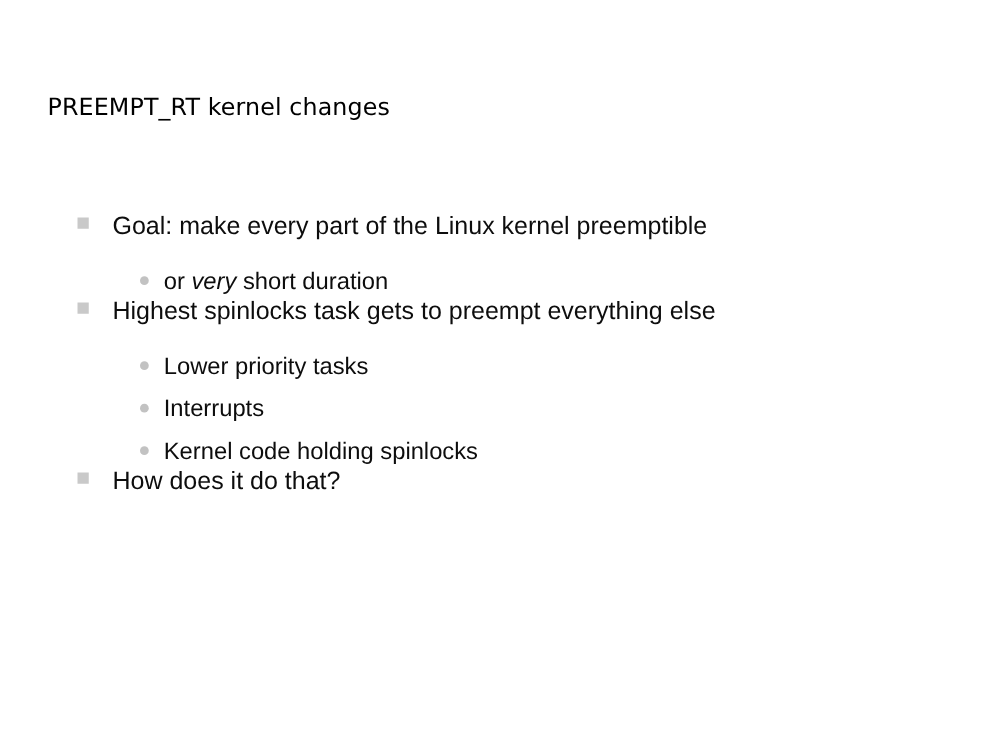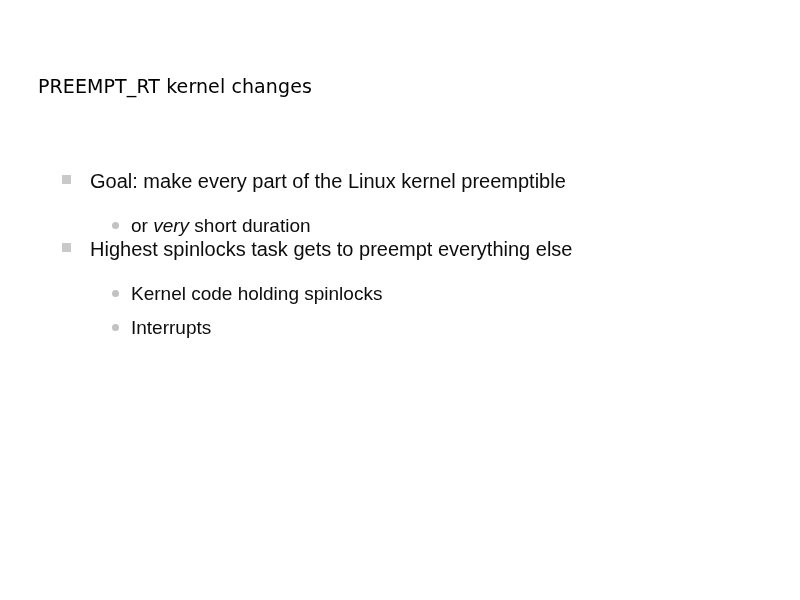--- a/index.html
+++ b/index.html
@@ -120,27 +120,35 @@
     <div class="bullet-row lvl2">
       <span class="marker"><span class="marker-dot"></span></span>
       <span class="bullet-text"><span>or </span><span class="em-italic">very</span><span> short duration</span></span>
     </div>
 
     <div class="bullet-row lvl1">
       <span class="marker"><span class="marker-square"></span></span>
       <span class="bullet-text">Highest spinlocks task gets to preempt everything else</span>
     </div>
 
-
     <div class="bullet-row lvl2">
       <span class="marker"><span class="marker-dot"></span></span>
-      <span class="bullet-text">Kernel code holding spinlocks</span>
+      <span class="bullet-text">Lower priority tasks</span>
     </div>
 
     <div class="bullet-row lvl2">
       <span class="marker"><span class="marker-dot"></span></span>
       <span class="bullet-text">Interrupts</span>
     </div>
 
+    <div class="bullet-row lvl2">
+      <span class="marker"><span class="marker-dot"></span></span>
+      <span class="bullet-text">Kernel code holding spinlocks</span>
+    </div>
+
+    <div class="bullet-row lvl1">
+      <span class="marker"><span class="marker-square"></span></span>
+      <span class="bullet-text">How does it do that?</span>
+    </div>
 
   </div>
 
 </div>
 
 </body></html>

